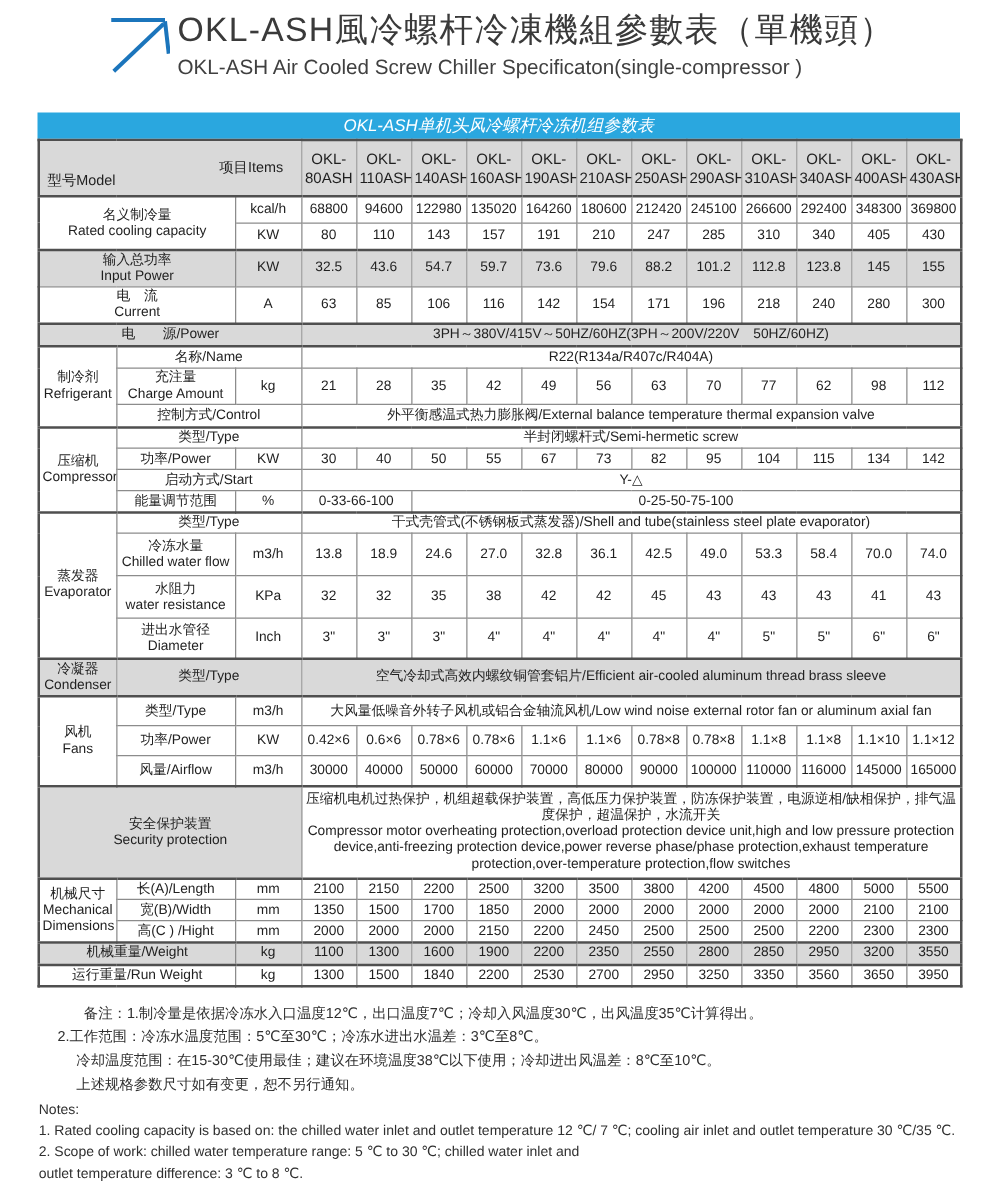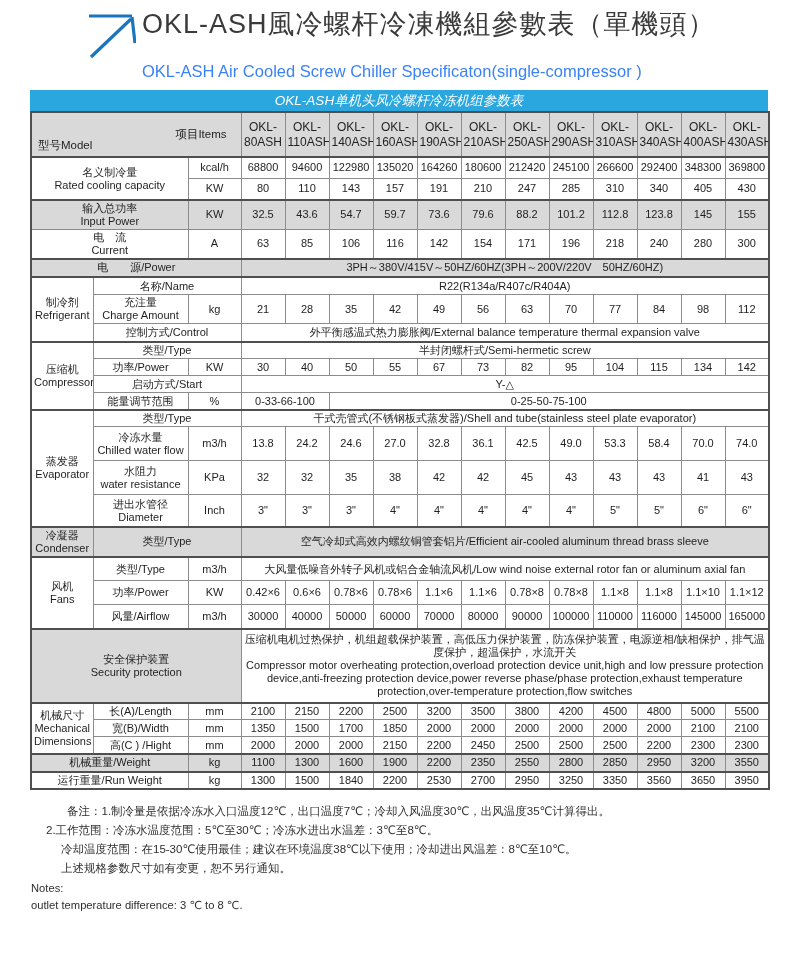--- a/index.html
+++ b/index.html
@@ -7,21 +7,21 @@
   body {
     width: 790px; height: 956px; overflow: hidden; position: relative;
     font-family: "Liberation Sans", "DejaVu Sans", sans-serif;
     color: #222;
   }
   
   .doc-header { position: relative; height: 90px; text-decoration: underline; }
   .arrow-icon { position: absolute; left: 86px; top: 10px; width: 50px; height: 52px; }
   .titles { position: absolute; left: 142px; top: 6px; }
   .title-zh { font-size: 27px; font-weight: 500; color: #3a3a3a; letter-spacing: 1px; white-space: nowrap; }
-  .title-en { font-size: 16.5px; color: #3b82f6; margin-top: 20px; white-space: nowrap; }
+  .title-en { font-size: 16.5px; color: #404040; margin-top: 3px; white-space: nowrap; }
   
   .banner {
     margin-left: 30px; width: 738px; height: 21px; line-height: 21px;
     background: #2aa7df; color: #fff; text-align: center; font-size: 13.5px; font-style: italic;
   }
   
   table.spec {
     margin-left: 30px; width: 738px; border-collapse: collapse; table-layout: fixed;
     border: 2px solid #4f4f4f;
   }
@@ -198,21 +198,21 @@
         <td class="unit">kg</td>
         <td class="val">21</td>
         <td class="val">28</td>
         <td class="val">35</td>
         <td class="val">42</td>
         <td class="val">49</td>
         <td class="val">56</td>
         <td class="val">63</td>
         <td class="val">70</td>
         <td class="val">77</td>
-        <td class="val">84</td>
+        <td class="val">62</td>
         <td class="val">98</td>
         <td class="val">112</td>
       </tr>
       <tr style="height: 18px;">
         <td colspan="2" class="lbl">控制方式/Control</td>
         <td colspan="12">外平衡感温式热力膨胀阀/External balance temperature thermal expansion valve</td>
       </tr>
       <tr class="tb" style="height: 17px;">
         <td rowspan="4" class="lbl">压缩机
 Compressor</td>
@@ -249,21 +249,21 @@
         <td rowspan="4" class="lbl">蒸发器
 Evaporator</td>
         <td colspan="2" class="lbl">类型/Type</td>
         <td colspan="12">干式壳管式(不锈钢板式蒸发器)/Shell and tube(stainless steel plate evaporator)</td>
       </tr>
       <tr style="height: 34px;">
         <td class="lbl">冷冻水量
 Chilled water flow</td>
         <td class="unit">m3/h</td>
         <td class="val">13.8</td>
-        <td class="val">24.2</td>
+        <td class="val">18.9</td>
         <td class="val">24.6</td>
         <td class="val">27.0</td>
         <td class="val">32.8</td>
         <td class="val">36.1</td>
         <td class="val">42.5</td>
         <td class="val">49.0</td>
         <td class="val">53.3</td>
         <td class="val">58.4</td>
         <td class="val">70.0</td>
         <td class="val">74.0</td>
@@ -441,15 +441,17 @@
 
 <div class="notes">
   <div class="notes-zh">
       <div class="note-line" style="padding-left: 0px; margin-left: 36px;">备注：1.制冷量是依据冷冻水入口温度12℃，出口温度7℃；冷却入风温度30℃，出风温度35℃计算得出。</div>
       <div class="note-line" style="padding-left: 15px;">2.工作范围：冷冻水温度范围：5℃至30℃；冷冻水进出水温差：3℃至8℃。</div>
       <div class="note-line" style="padding-left: 30px;">冷却温度范围：在15-30℃使用最佳；建议在环境温度38℃以下使用；冷却进出风温差：8℃至10℃。</div>
       <div class="note-line" style="padding-left: 30px;">上述规格参数尺寸如有变更，恕不另行通知。</div>
     </div>
   <div class="notes-en">
       <div class="note-line" style="padding-left: 0px;">Notes:</div>
+      <div class="note-line" style="padding-left: 0px;">1. Rated cooling capacity is based on: the chilled water inlet and outlet temperature 12 ℃/ 7 ℃; cooling air inlet and outlet temperature 30 ℃/35 ℃.</div>
+      <div class="note-line" style="padding-left: 0px;">2. Scope of work: chilled water temperature range: 5 ℃ to 30 ℃; chilled water inlet and</div>
       <div class="note-line" style="padding-left: 0px;">outlet temperature difference: 3 ℃ to 8 ℃.</div>
     </div>
 </div>
 
 </body></html>

